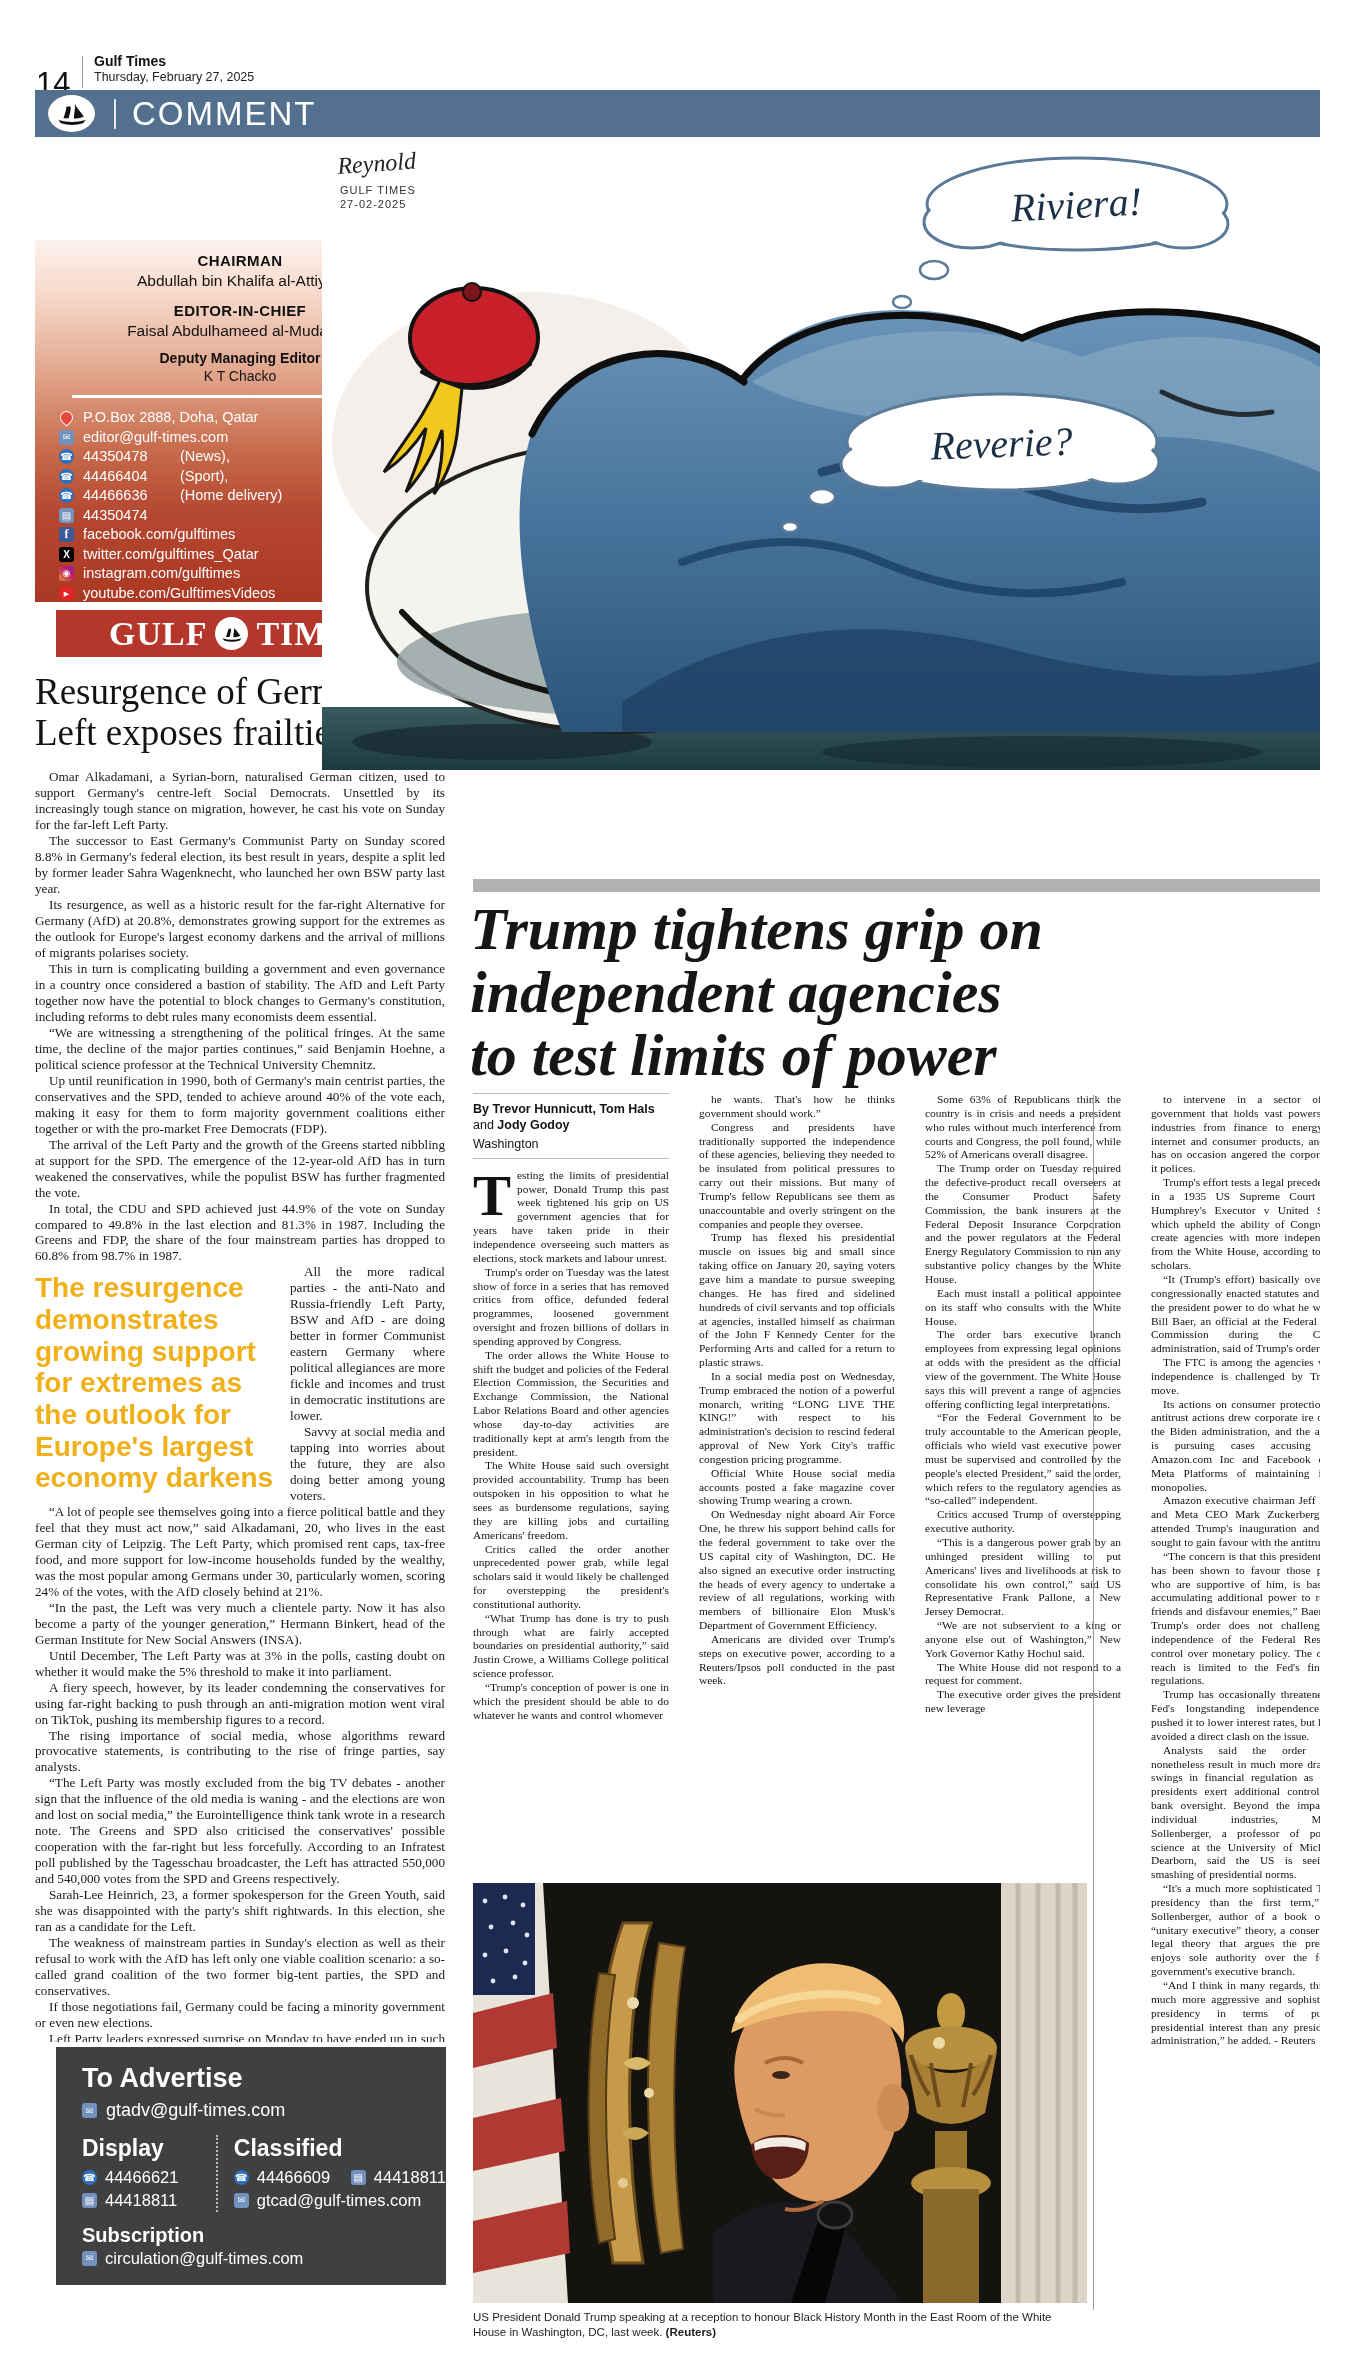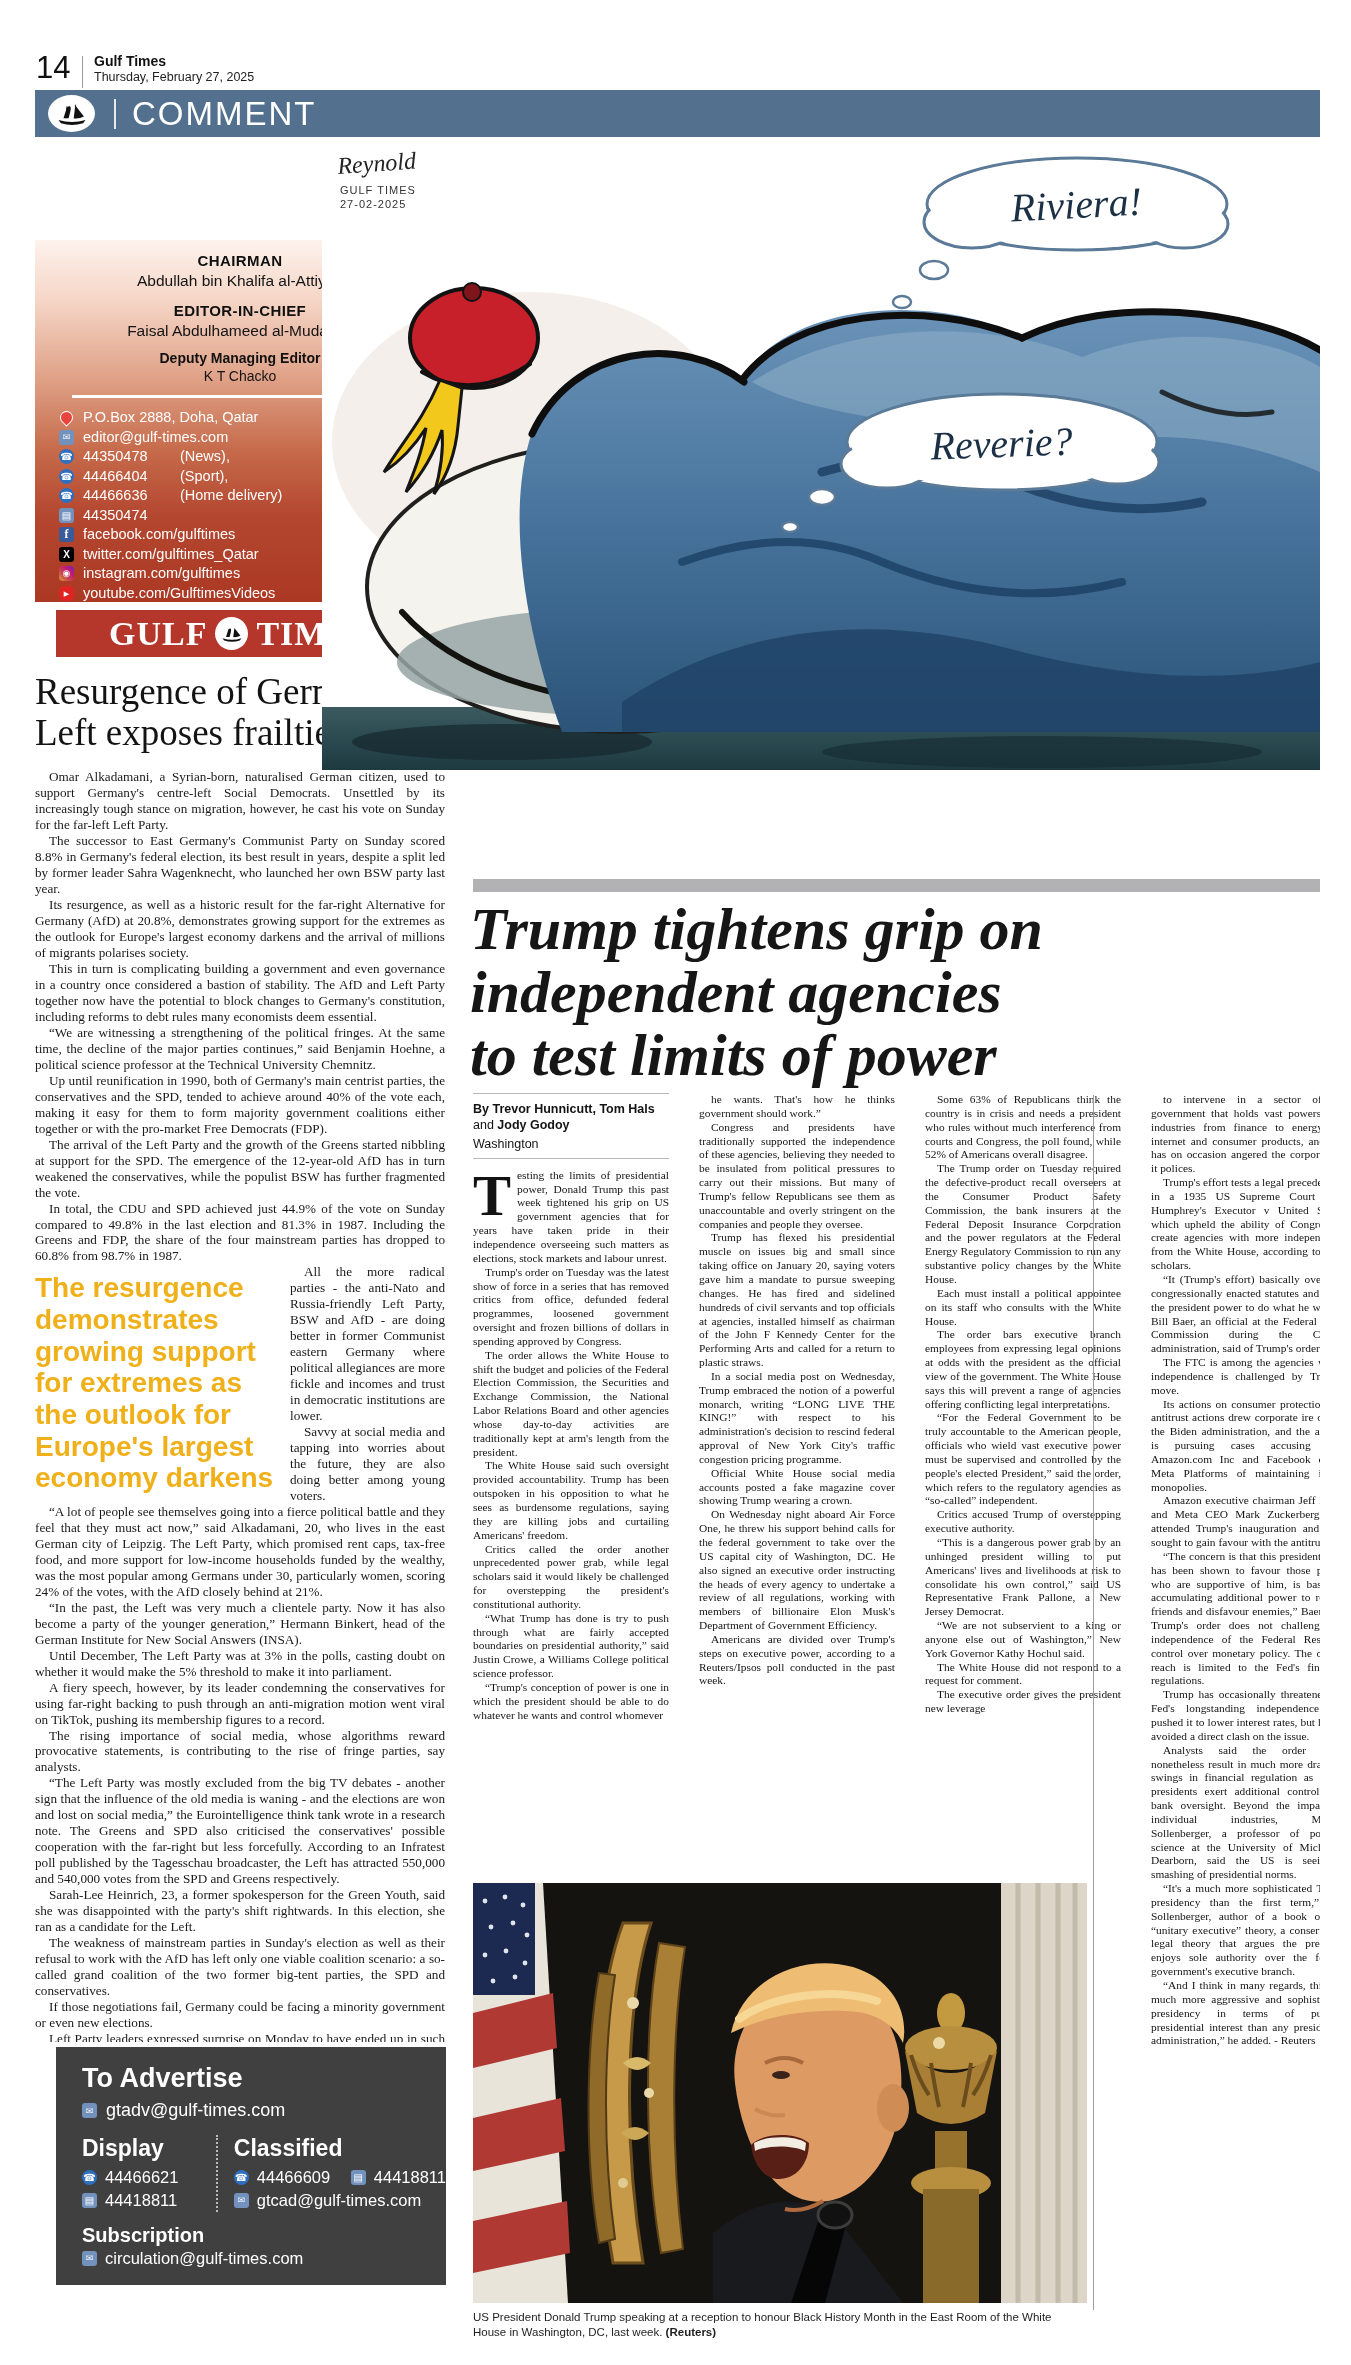--- a/index.html
+++ b/index.html
@@ -1,20 +1,20 @@
 <!DOCTYPE html>
 <html><head>
 <meta charset="utf-8">
 <style>
   html,body { margin:0; padding:0; background:#ffffff; }
   #page { position:relative; width:1351px; height:2365px; background:#fff; overflow:hidden;
           font-family:"Liberation Sans", sans-serif; color:#1b1b1b; }
 
   
-  #page-num { position:absolute; left:36px; top:50px; font-size:31px; font-weight:400; color:#111; }
+  #page-num { position:absolute; left:36px; top:66px; font-size:31px; font-weight:400; color:#111; }
   #hdr-rule { position:absolute; left:82px; top:56px; width:1px; height:32px; background:#9b9b9b; }
   #pub-name { position:absolute; left:94px; top:53px; font-size:14px; font-weight:bold; color:#111; }
   #pub-date { position:absolute; left:94px; top:70px; font-size:12.5px; color:#222; }
 
   #banner { position:absolute; left:35px; top:90px; width:1285px; height:47px; background:#53718f;
             display:flex; align-items:center; }
   .banner-logo { width:47px; height:37px; background:#fff; border-radius:50%; margin-left:13px;
                  display:flex; align-items:center; justify-content:center; }
   .banner-div { width:2px; height:30px; background:rgba(255,255,255,.85); margin:0 16px 0 19px; }
   #banner-title { color:#fff; font-size:33px; letter-spacing:2px; font-weight:400; }

